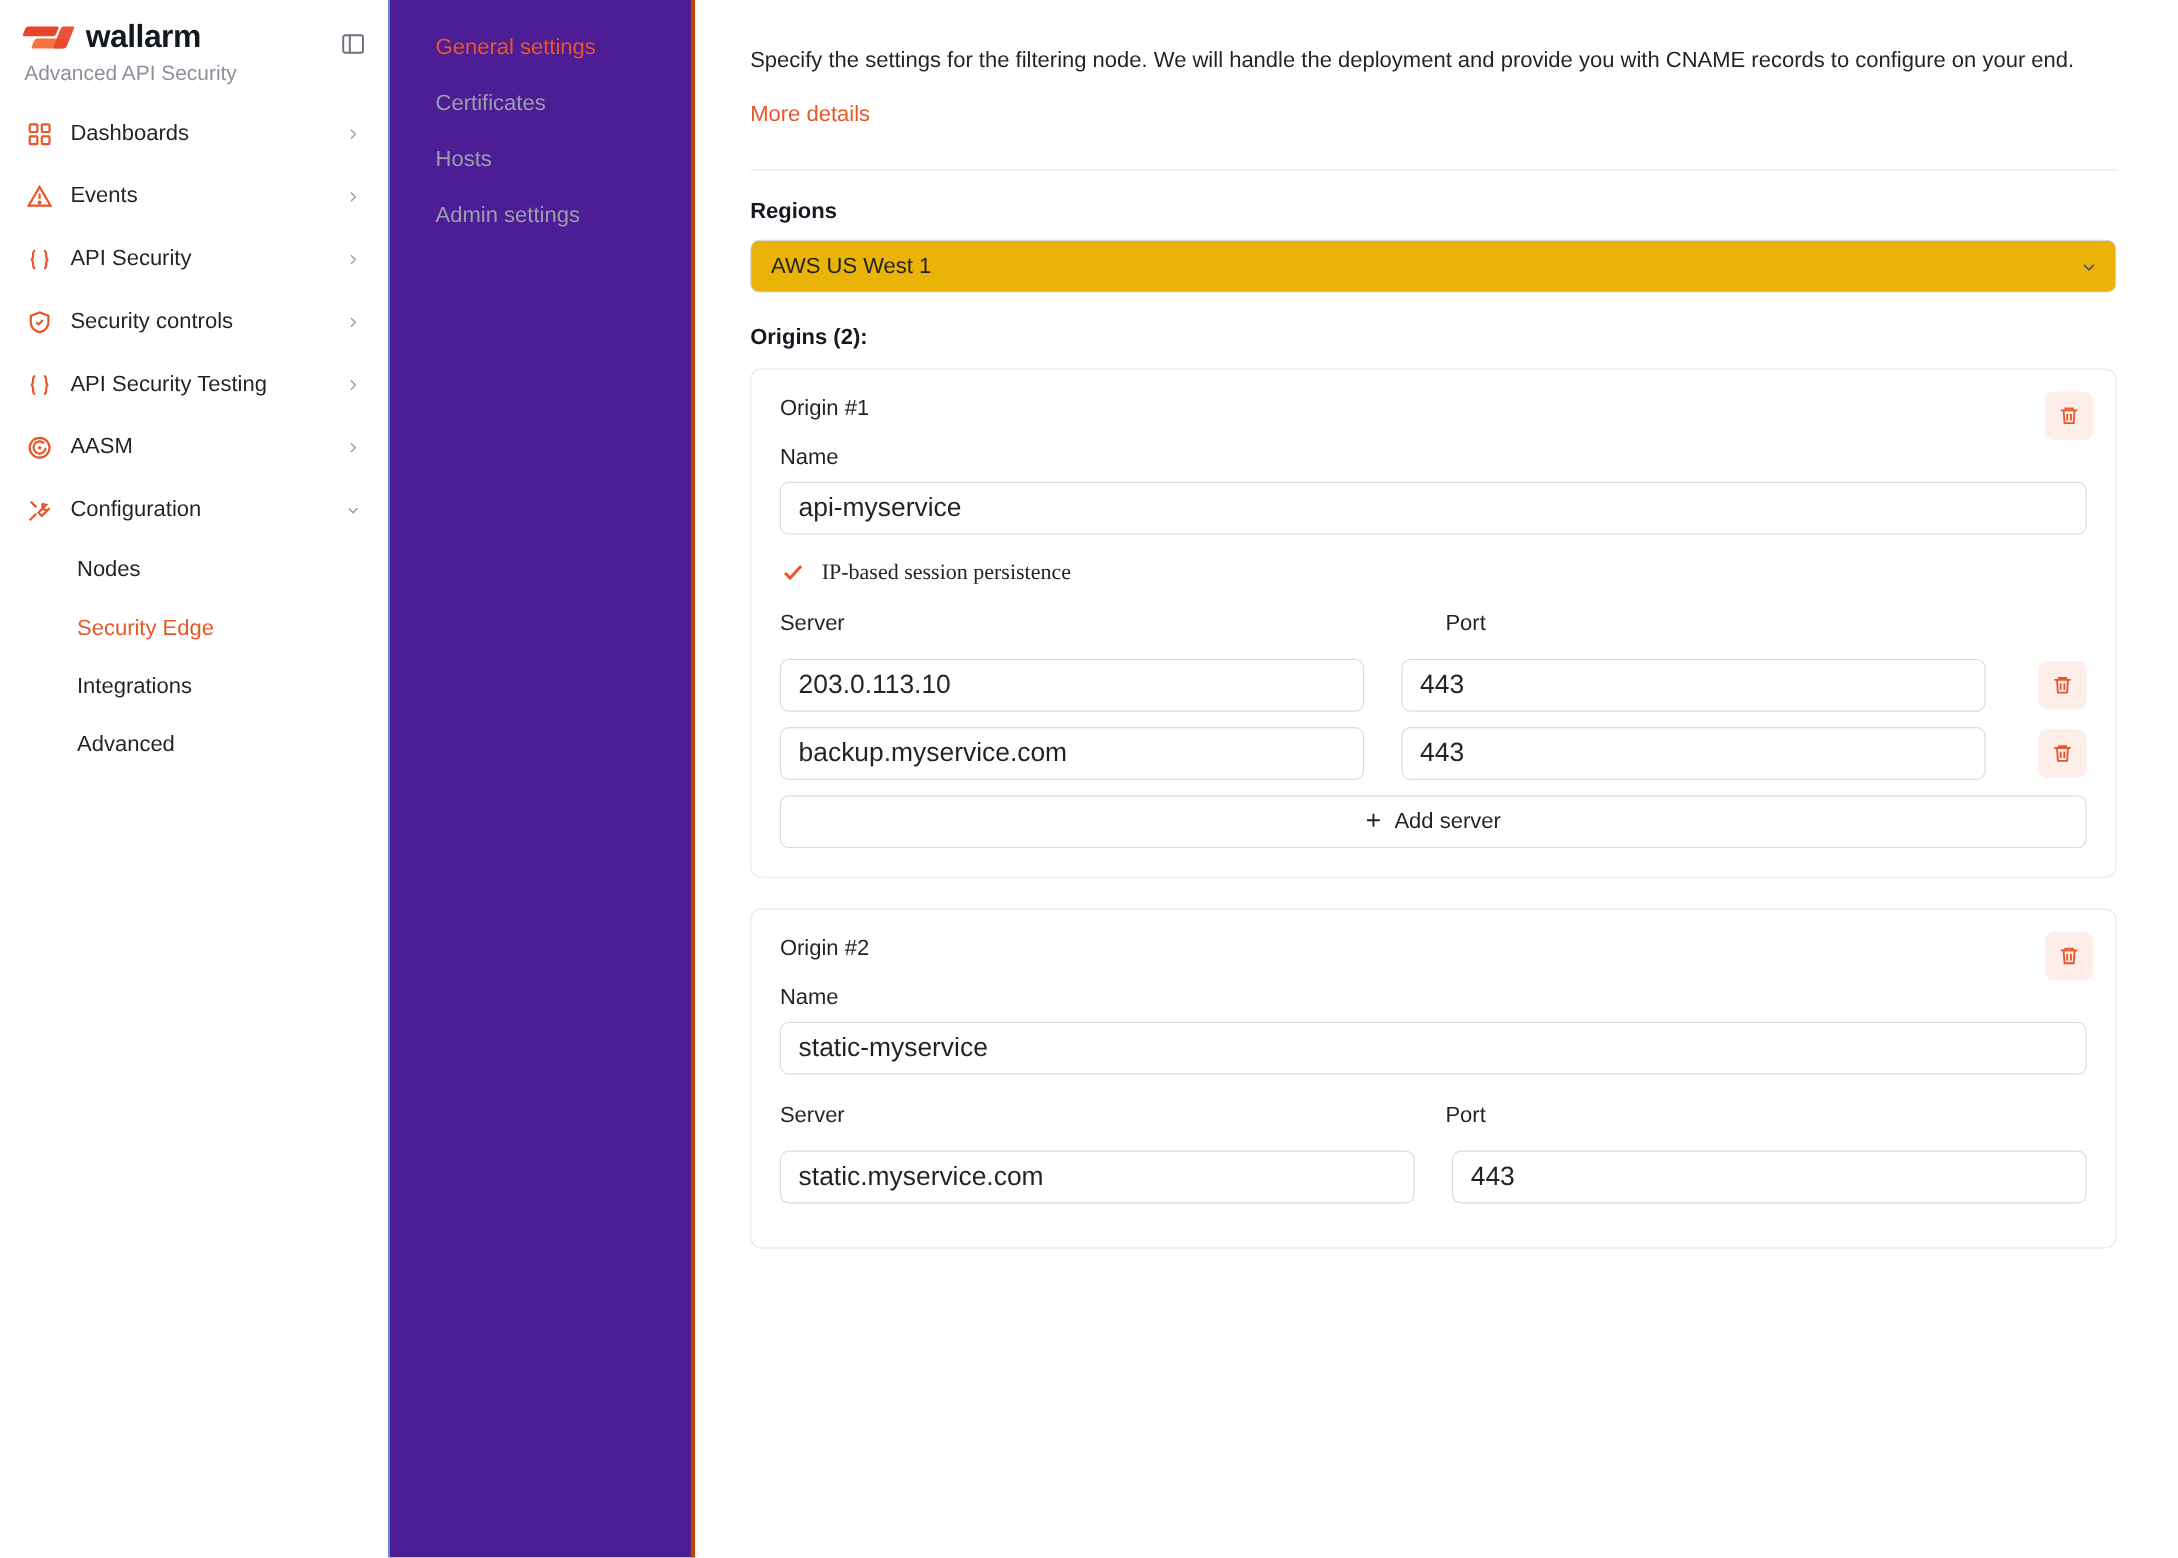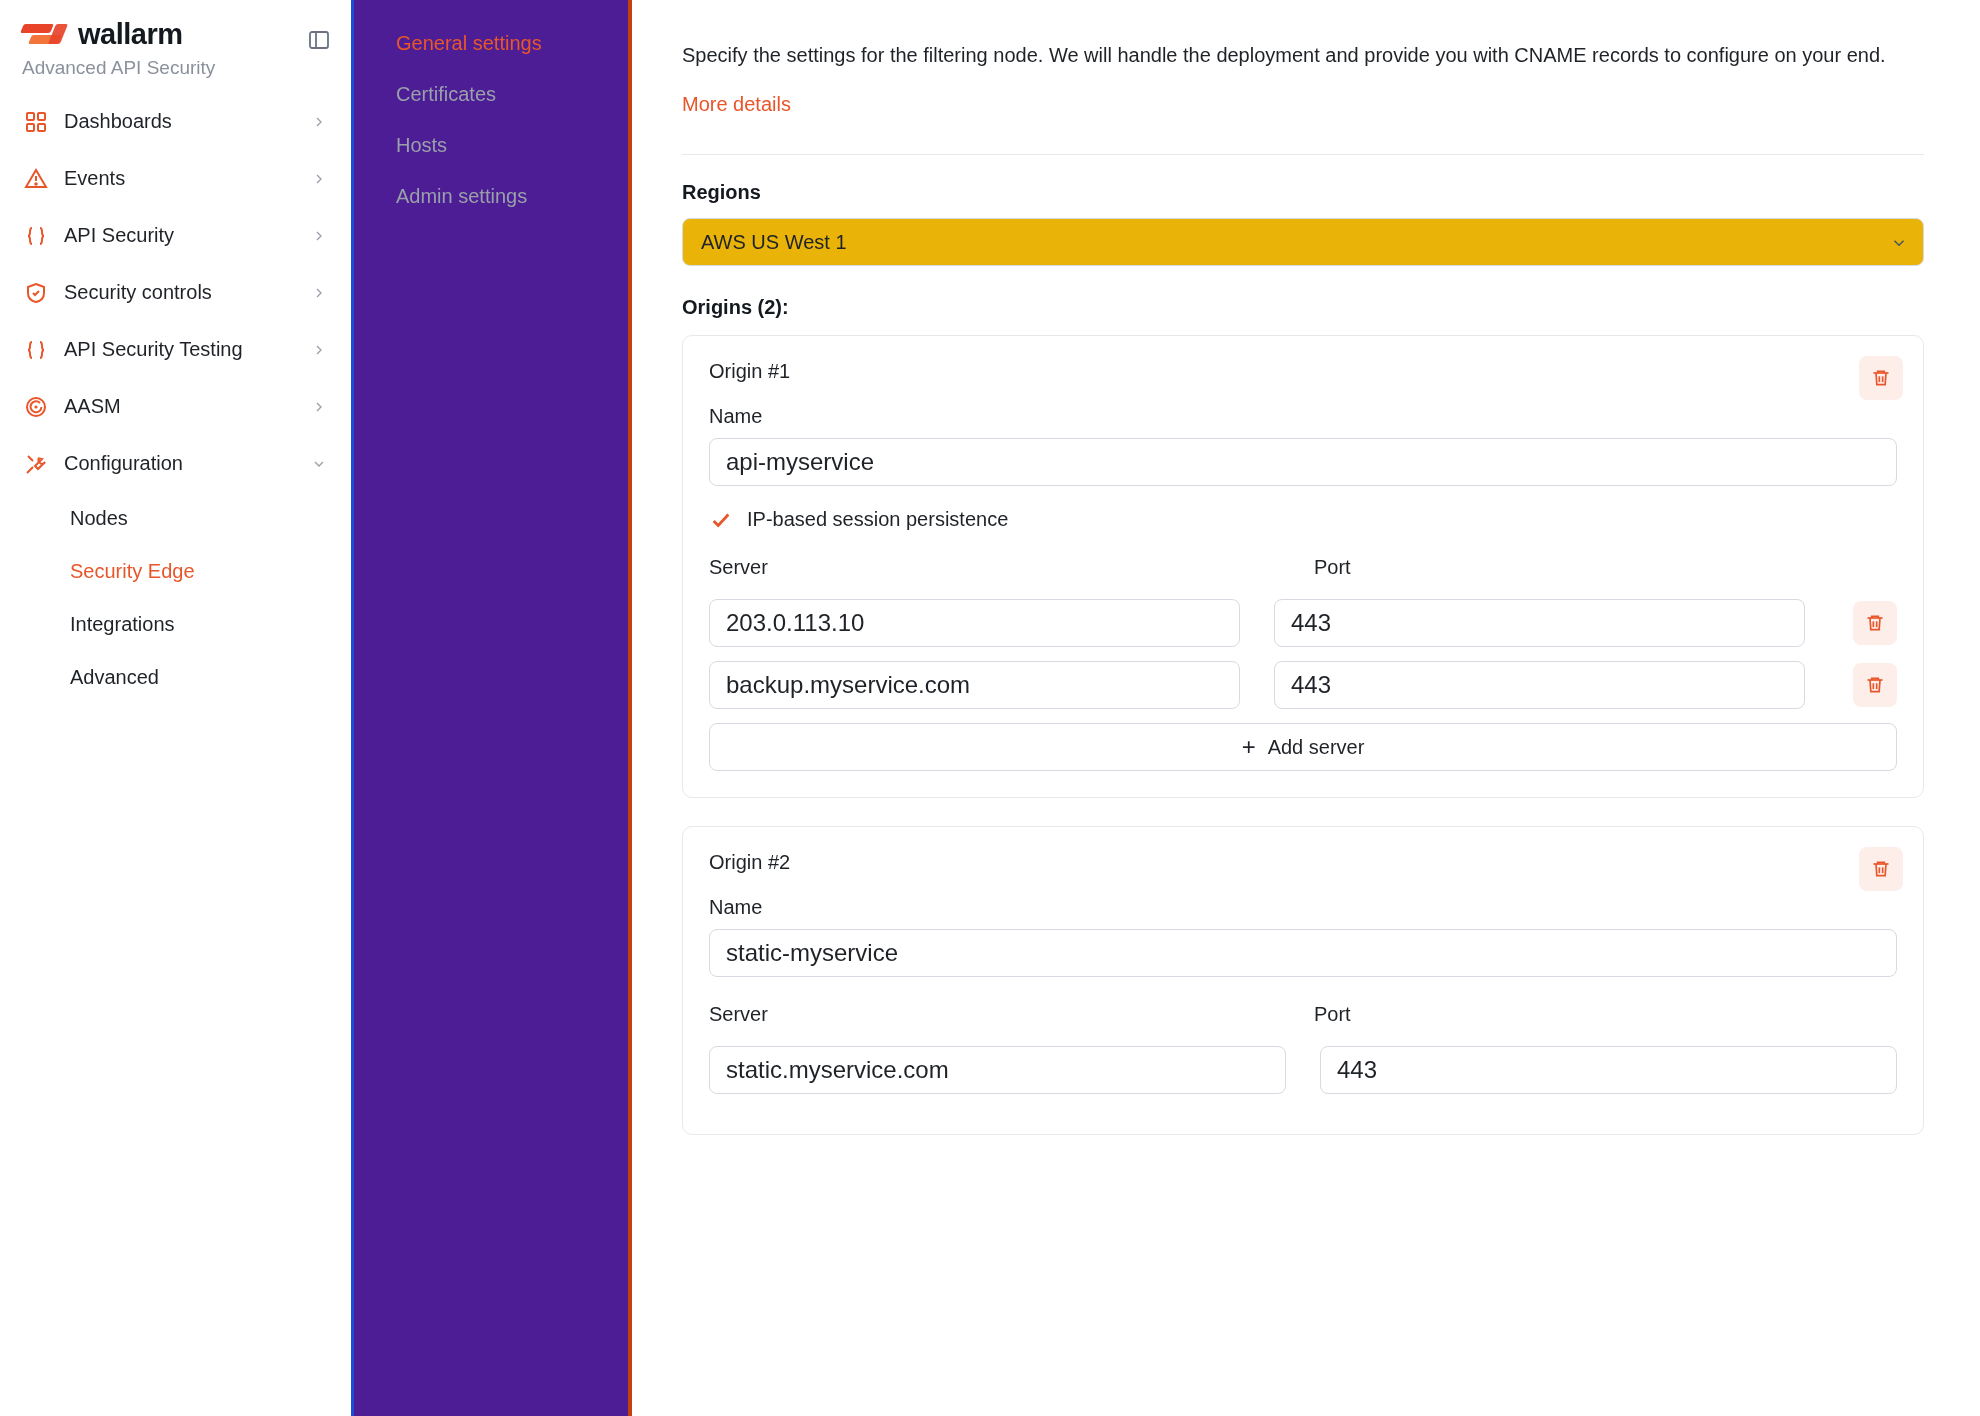--- a/index.html
+++ b/index.html
@@ -15,21 +15,21 @@
     display: flex;
     width: 1980px;
     height: 1416px;
   }
 
   
   .sidebar {
     width: 354px;
     flex: 0 0 354px;
     background: #ffffff;
-    border-right: 3px solid #1d4ed8;
+    border-right: 1px solid #1d4ed8;
     padding: 0;
     position: relative;
   }
   .brand-row {
     display: flex;
     align-items: center;
     padding: 18px 22px 2px 22px;
     position: relative;
   }
   .logo-mark {
@@ -221,22 +221,23 @@
     border-radius: 8px;
     font-size: 24px;
     color: #1f2328;
     padding: 0 16px;
     background: #fff;
     font-family: "Liberation Sans", sans-serif;
     outline: none;
   }
   .check-row {
     display: flex;
-    align-items: flex-start;
+    align-items: center;
     margin: 22px 0 24px 0;
+    font-family: Liberation Serif, serif;
   }
   .check-mark {
     width: 24px; height: 24px;
     margin-right: 14px;
     color: #e8562a;
     display: flex; align-items: center; justify-content: center;
   }
   .check-mark svg { width: 22px; height: 22px; }
   .check-label { font-size: 20px; color: #1f2328; }
   .sp-grid {

